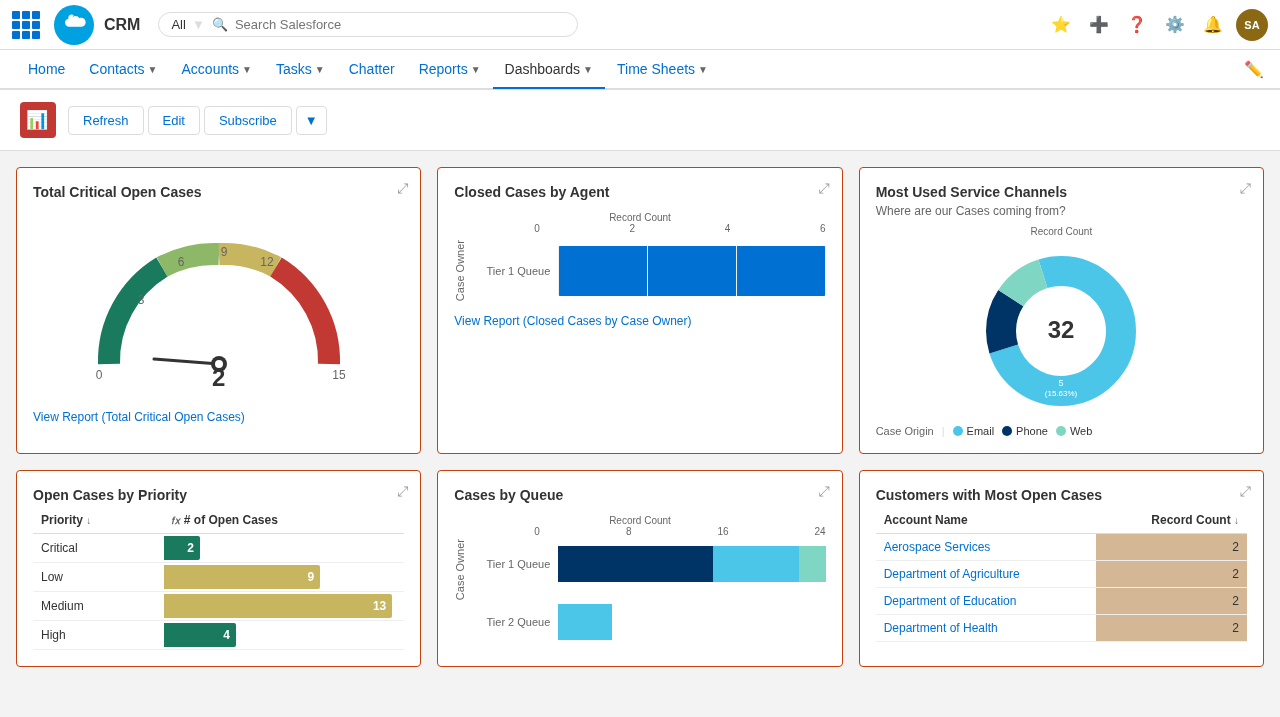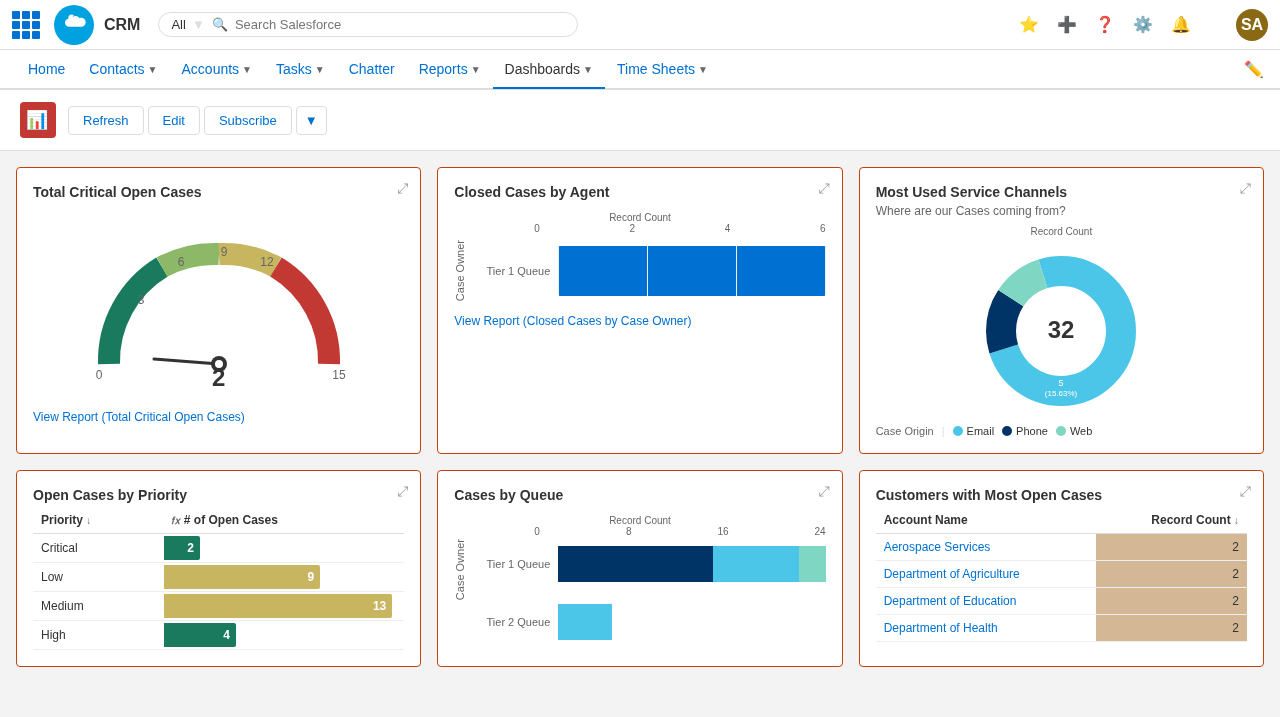--- a/index.html
+++ b/index.html
@@ -185,21 +185,21 @@
     <span style="color:#999;margin-right:6px;">🔍</span>
     <input type="text" style="border: none; outline: none; font-size: 13px; width: 100%;" placeholder="Search Salesforce">
   </div>
 
   <div class="top-icons">
     <div class="icon-btn">⭐</div>
     <div class="icon-btn">➕</div>
     <div class="icon-btn">❓</div>
     <div class="icon-btn">⚙️</div>
     <div class="icon-btn">🔔</div>
-    <div class="avatar" style="background:#8B6914;display:flex;align-items:center;justify-content:center;color:white;font-size:16px;font-weight:bold;width:32px;height:32px;border-radius:50%;margin-left:32px;">SA</div>
+    <div class="avatar" style="background:#8B6914;display:flex;align-items:center;justify-content:center;color:white;font-size:11px;font-weight:bold;width:32px;height:32px;border-radius:50%;">SA</div>
   </div>
 </div>
 
 <div class="nav-bar">
   <div class="nav-item">
     <span>Home</span>
   </div>
   <div class="nav-item">
     <span>Contacts</span> 
       <span class="chevron">▼</span>

